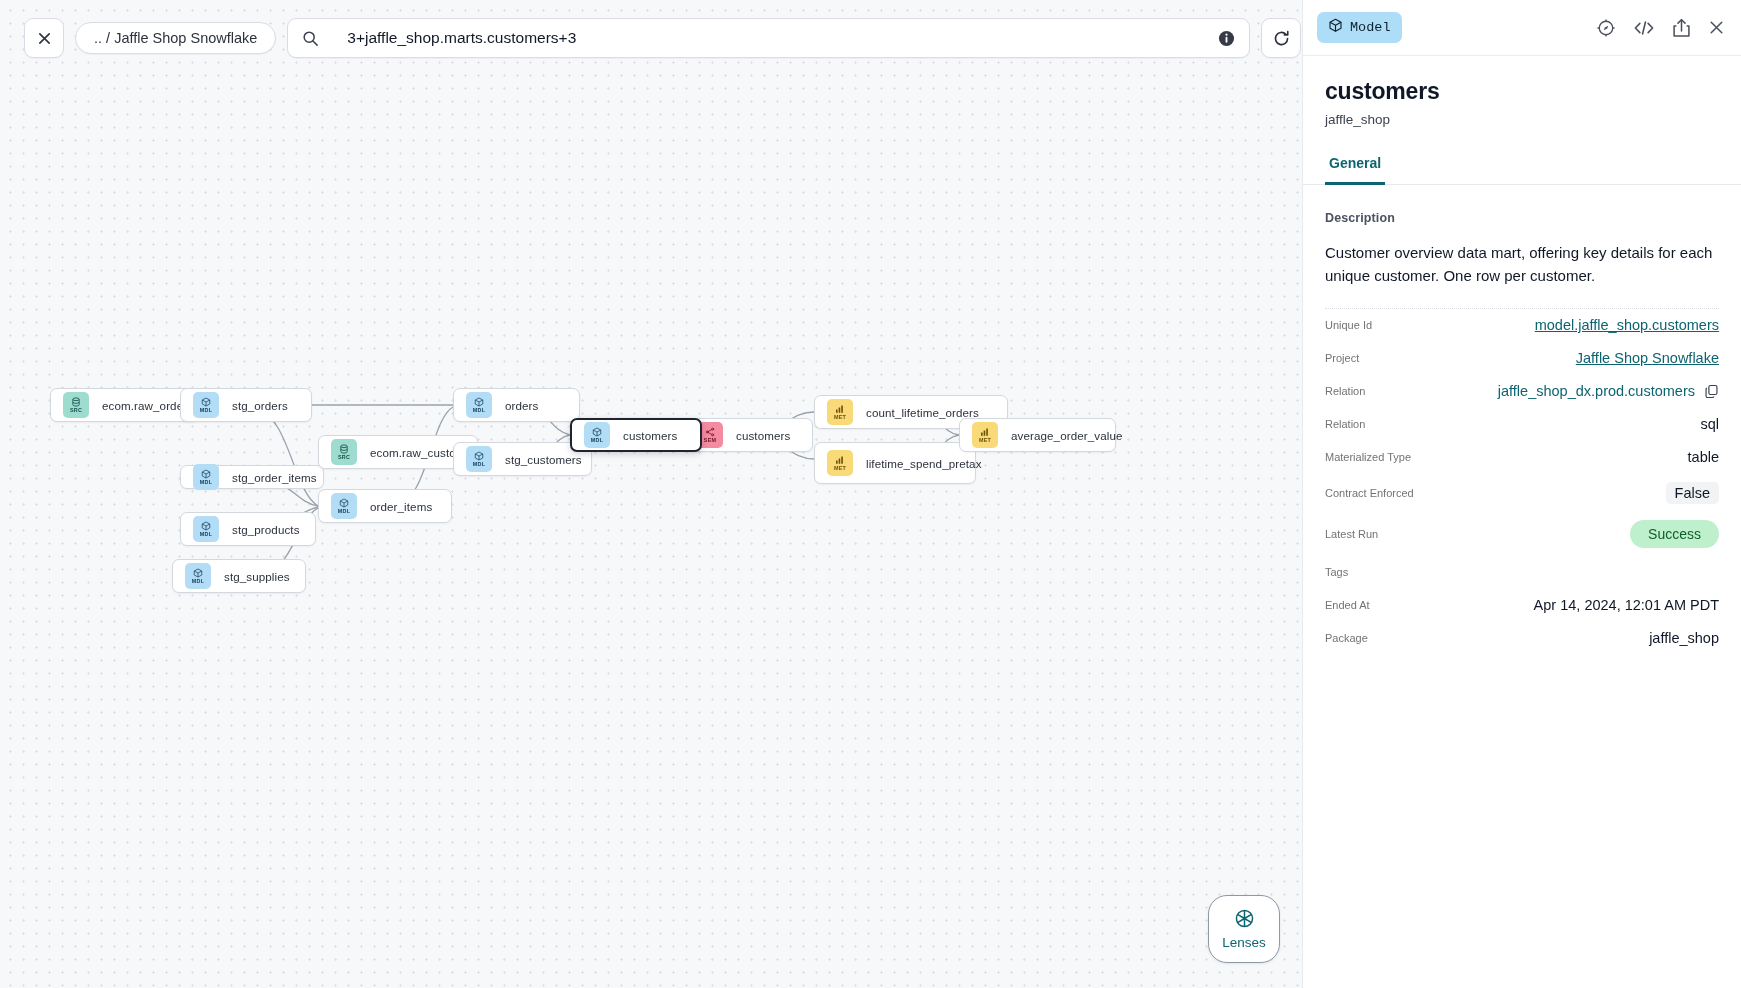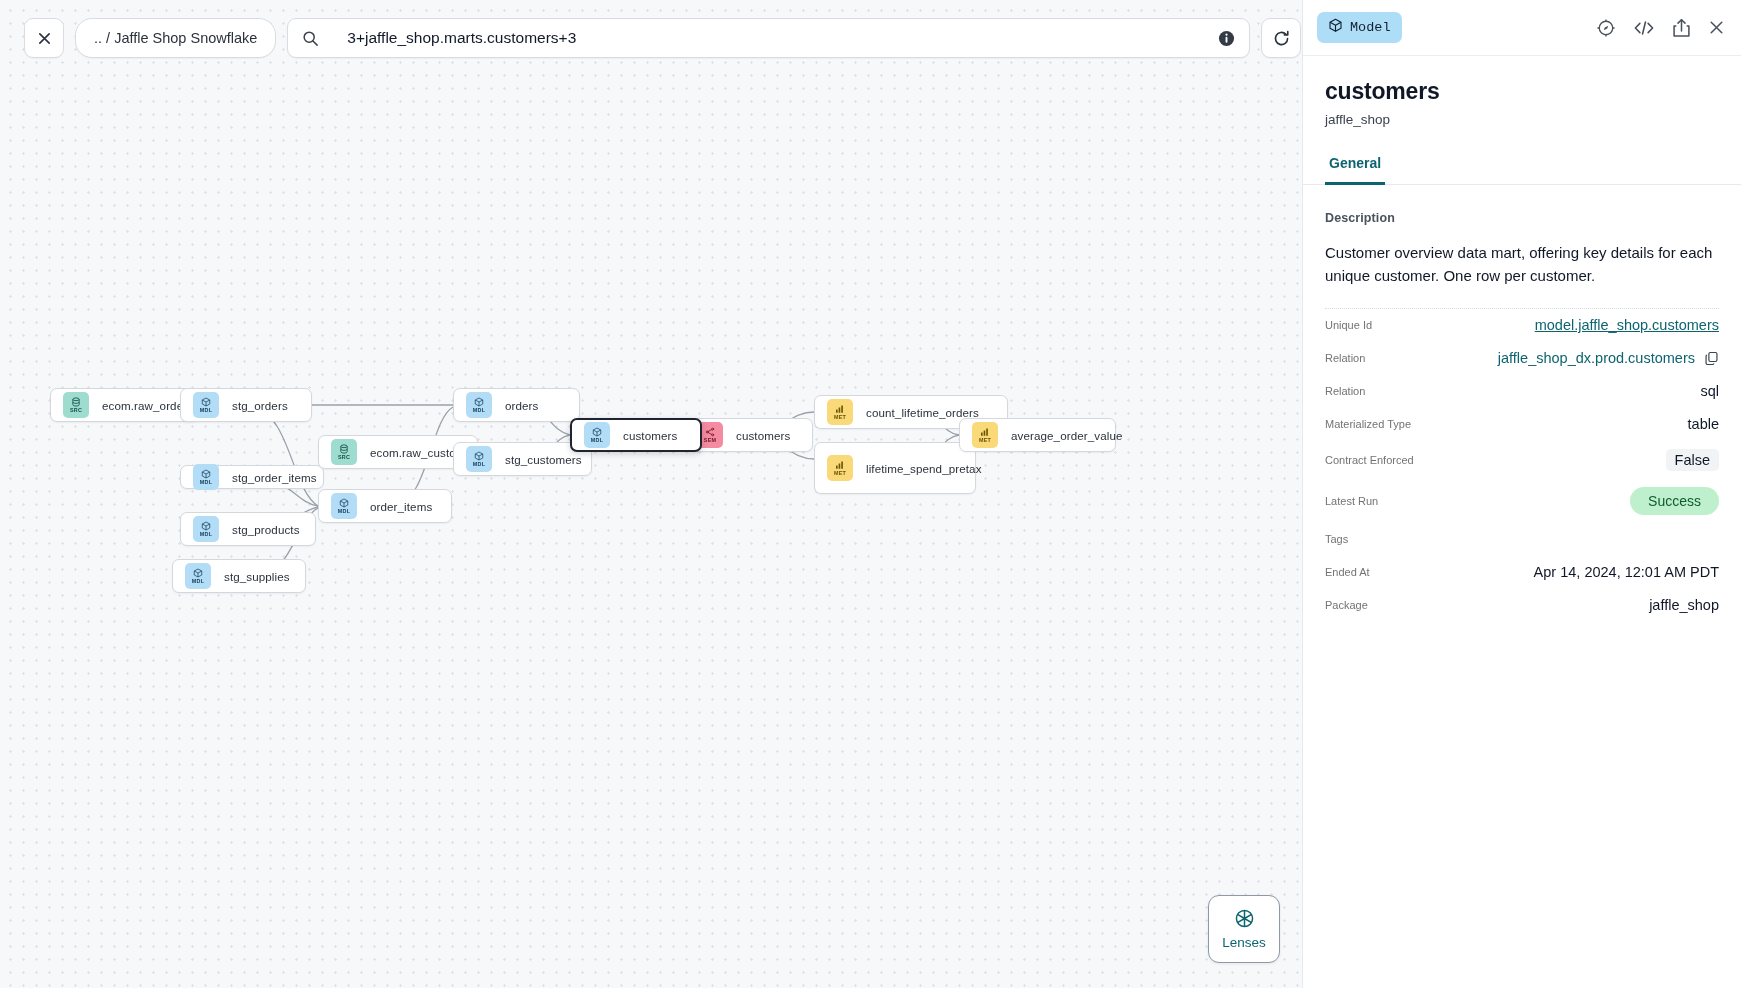--- a/index.html
+++ b/index.html
@@ -30,21 +30,21 @@
   }
   .tb-btn {
     height: 40px; min-width: 40px;
     background: #fff; border: 1px solid #d9dde3; border-radius: 9px;
     display: flex; align-items: center; justify-content: center;
     cursor: pointer; color: #2b323c;
     box-shadow: 0 1px 1px rgba(16,24,40,.04);
   }
   .tb-btn svg { display:block; }
   .breadcrumb {
-    height: 40px; padding: 0 18px;
+    height: 32px; padding: 0 18px;
     background: #fff; border: 1px solid #d9dde3; border-radius: 17px;
     display: flex; align-items: center; justify-content: center;
     font-size: 14.5px; color: #2b323c; cursor: pointer; white-space: nowrap;
     box-shadow: 0 1px 1px rgba(16,24,40,.04);
   }
   .searchbar {
     height: 40px; width: 963px;
     background: #fff; border: 1px solid #d9dde3; border-radius: 9px;
     display: flex; align-items: center; gap: 28px; padding: 0 14px;
     box-shadow: 0 1px 1px rgba(16,24,40,.04);
@@ -87,21 +87,21 @@
   .badge .bg-tx { font-size: 5.4px; font-weight: 700; letter-spacing:.2px; margin-top:1px; }
   .badge.src { background: #9edcd0; color:#14504a; }
   .badge.mdl { background: #b3dcf7; color:#14415e; }
   .badge.sem { background: #f58ba0; color:#6d1526; }
   .badge.met { background: #f9d978; color:#6a5207; }
 
   
   .lenses {
     position: absolute; right: 22px; bottom: 25px;
     width: 72px; height: 68px;
-    background: #fff; border: 1px solid #8f98a6; border-radius: 11px;
+    background: #fff; border: 1px solid #8f98a6; border-radius: 19px;
     display: flex; flex-direction: column; align-items: center; justify-content: center;
     gap: 2px; cursor: pointer; z-index: 20;
     box-shadow: 0 1px 3px rgba(16,24,40,.08);
   }
   .lenses .lb { font-size: 13.5px; color: #0d6470; }
 
   
   .panel {
     width: 439px; height: 988px; background: #fff;
     border-left: 1px solid #e6e9ee;
@@ -320,21 +320,21 @@
           <div class="badge met">
             <svg class="bg-ic" width="10" height="10" viewBox="0 0 16 16" fill="currentColor">
               <rect x="1.6" y="8.6" width="2.6" height="5.4" rx=".5"></rect>
               <rect x="5.8" y="5.4" width="2.6" height="8.6" rx=".5"></rect>
               <rect x="10" y="2.4" width="2.6" height="11.6" rx=".5"></rect>
             </svg>
             <span class="bg-tx">MET</span>
           </div>
           <span class="node-label">count_lifetime_orders</span>
         </div>
-        <div class="node" style="left: 814px; top: 442px; width: 162px; height: 52px;">
+        <div class="node" style="left: 814px; top: 442px; width: 162px; height: 42px;">
           <div class="badge met">
             <svg class="bg-ic" width="10" height="10" viewBox="0 0 16 16" fill="currentColor">
               <rect x="1.6" y="8.6" width="2.6" height="5.4" rx=".5"></rect>
               <rect x="5.8" y="5.4" width="2.6" height="8.6" rx=".5"></rect>
               <rect x="10" y="2.4" width="2.6" height="11.6" rx=".5"></rect>
             </svg>
             <span class="bg-tx">MET</span>
           </div>
           <span class="node-label">lifetime_spend_pretax</span>
         </div>
@@ -454,20 +454,24 @@
 
     <div class="panel-body">
       <div class="sec-label">Description</div>
       <div class="desc">Customer overview data mart, offering key details for each unique customer. One row per customer.</div>
       <div id="props-host">
           <div class="prop">
             <div class="prop-key">Unique Id</div>
             <div class="prop-val link">model.jaffle_shop.customers</div>
           </div>
           <div class="prop">
+            <div class="prop-key">Project</div>
+            <div class="prop-val link">Jaffle Shop Snowflake</div>
+          </div>
+          <div class="prop">
             <div class="prop-key">Relation</div>
             <div class="prop-val mono-link">
               <span>jaffle_shop_dx.prod.customers</span>
               <span class="copy-ic">
                 <svg width="15" height="15" viewBox="0 0 16 16" stroke="currentColor" stroke-width="1.25" fill="none" stroke-linejoin="round">
                   <rect x="5.2" y="1.6" width="8.6" height="9.6" rx="1.6"></rect>
                   <path d="M10.6 13.4 A1.6 1.6 0 0 1 9 14.4 L3.8 14.4 A1.6 1.6 0 0 1 2.2 12.8 L2.2 5.4 A1.6 1.6 0 0 1 3.2 4.2"></path>
                 </svg>
               </span>
             </div>

